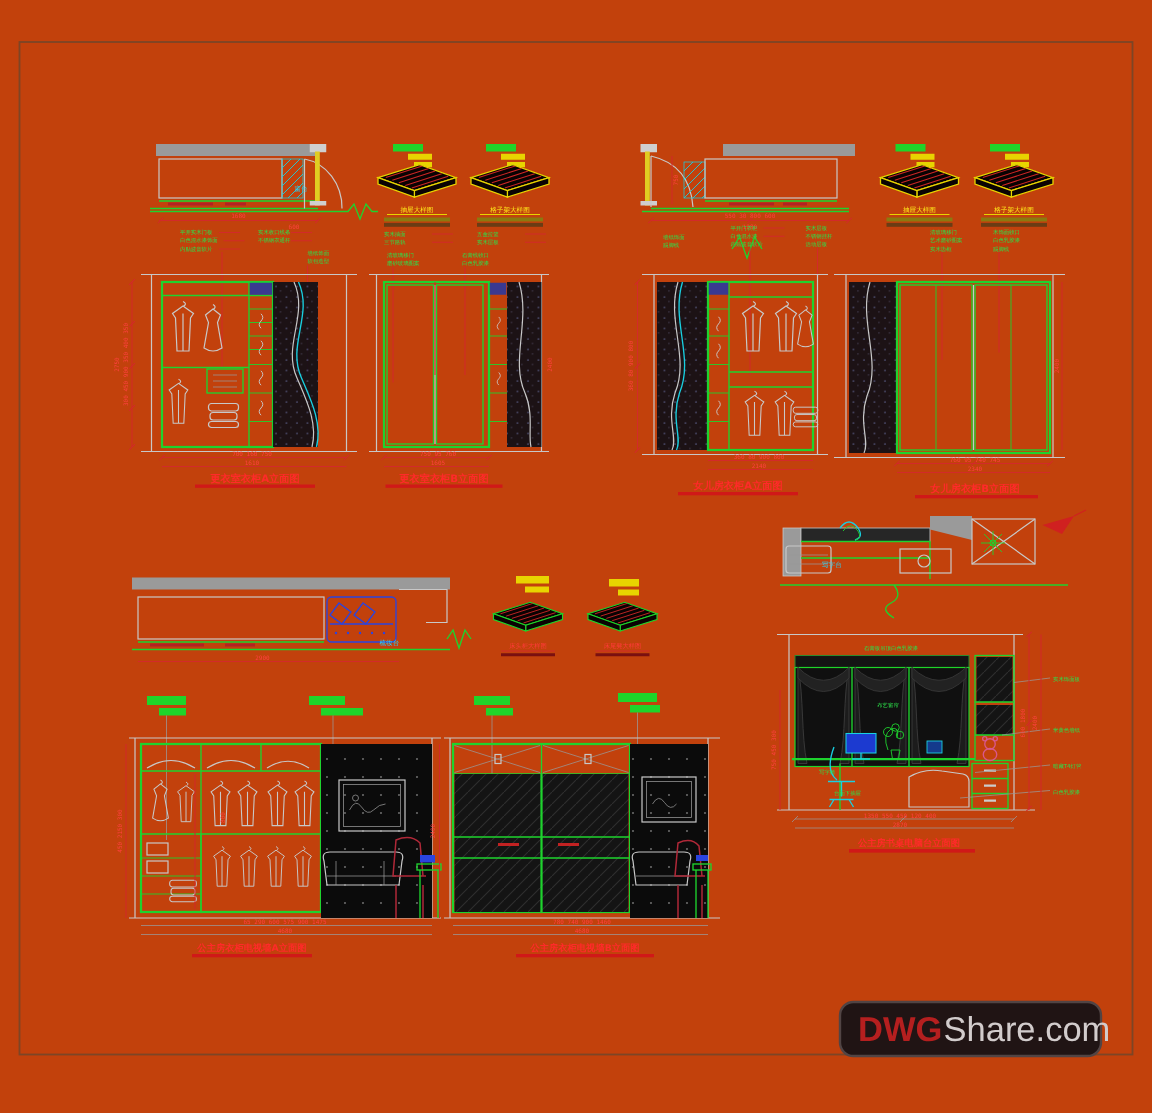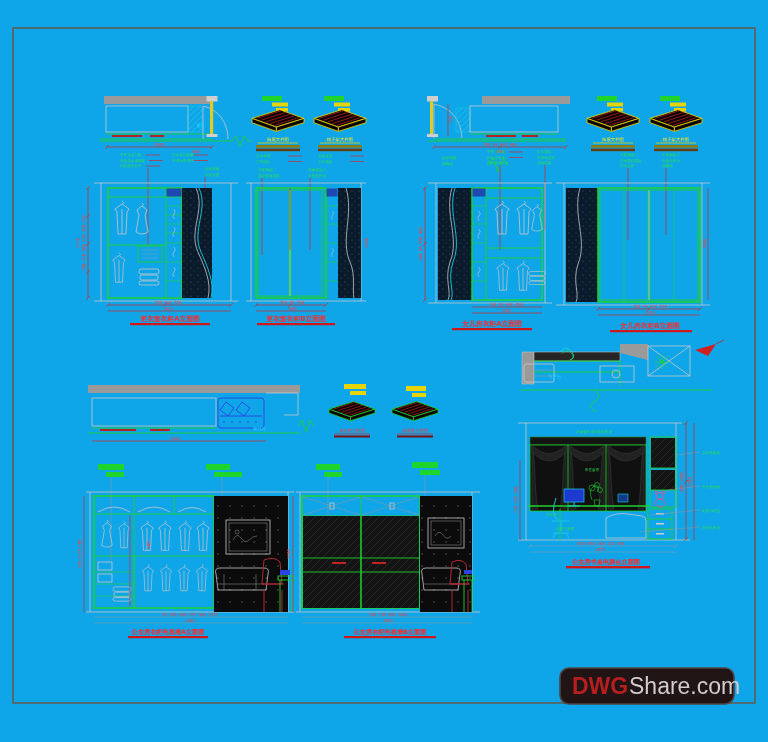--- a/index.html
+++ b/index.html
@@ -1,16 +1,16 @@
 <!DOCTYPE html>
 <html><head>
 <meta charset="utf-8">
 <style>
   html,body{margin:0;padding:0;background:#000;}
-  .stage{position:relative;width:768px;height:742px;background:#0ea5e9;overflow:hidden;
+  .stage{position:relative;width:768px;height:742px;background:#c2410c;overflow:hidden;
          font-family:"DejaVu Sans",sans-serif;}
   svg{display:block}
   
   .g{stroke:#1ed32e;fill:none;stroke-width:.9}
   .g2{stroke:#1ed32e;fill:none;stroke-width:1.5}
   .gthin{stroke:#1ed32e;fill:none;stroke-width:.6}
   .w{stroke:#c8c8c8;fill:none;stroke-width:.8}
   .wthin{stroke:#9a9a9a;fill:none;stroke-width:.5}
   .r{stroke:#d22a2a;fill:none;stroke-width:.7}
   .c{stroke:#19cfe0;fill:none;stroke-width:.9}

